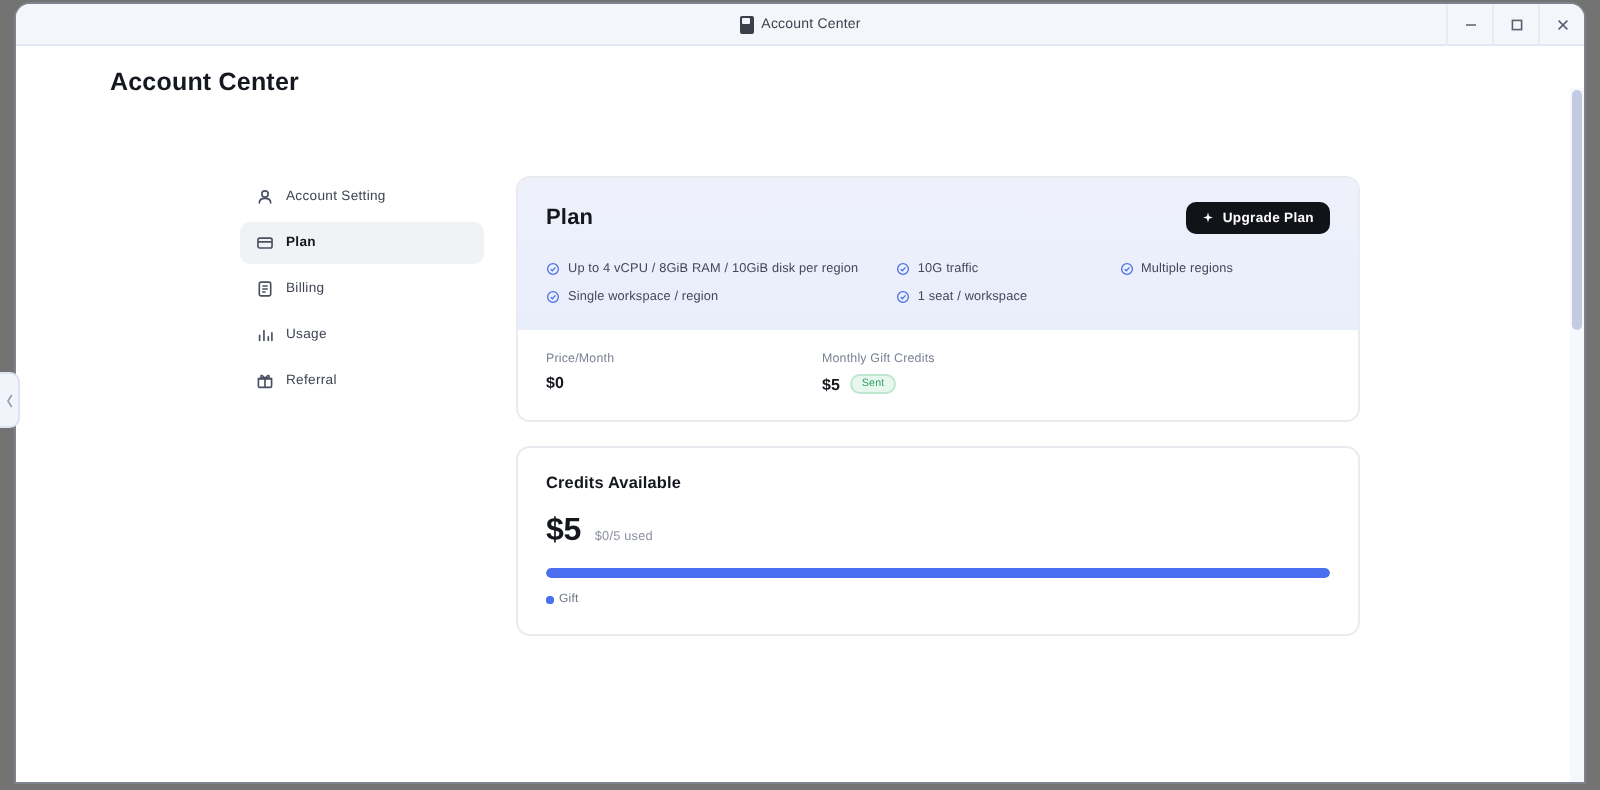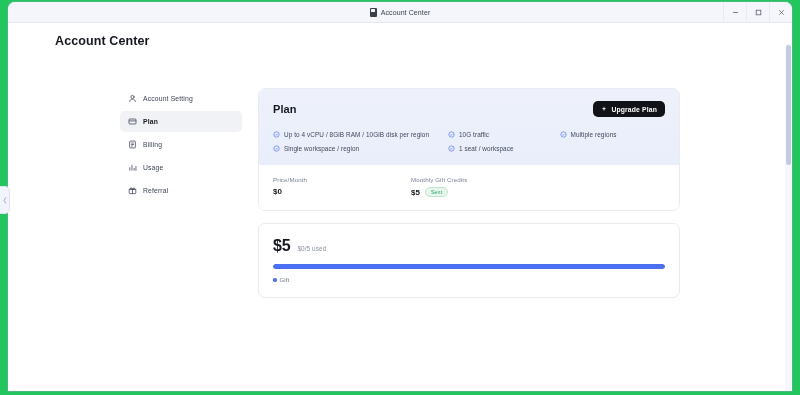--- a/index.html
+++ b/index.html
@@ -9,21 +9,21 @@
     height: 395px;
     overflow: hidden;
     font-family: "Liberation Sans", sans-serif;
     background: #dfe4f2;
   }
 
   #app {
     position: relative;
     width: 800px;
     height: 395px;
-    background: #22c55e;
+    background: #737373;
   }
 
   
   .window {
     position: absolute;
     left: 8px;
     top: 2px;
     width: 784px;
     height: 389px;
     background: #ffffff;
@@ -543,20 +543,21 @@
                   <div class="metric-label">Monthly Gift Credits</div>
                   <div class="metric-value-row">
                     <span class="metric-value">$5</span>
                     <span class="pill">Sent</span>
                   </div>
                 </div>
               </div>
             </section>
 
             <section class="card credits">
+              <div class="credits-title">Credits Available</div>
               <div class="credits-amount-row">
                 <span class="credits-amount">$5</span>
                 <span class="credits-used">$0/5 used</span>
               </div>
               <div class="bar-track">
                 <div class="bar-fill" id="credits-fill" style="width: 100%;"></div>
               </div>
               <div class="legend">
                 <span class="legend-dot"></span>
                 <span class="legend-label">Gift</span>

